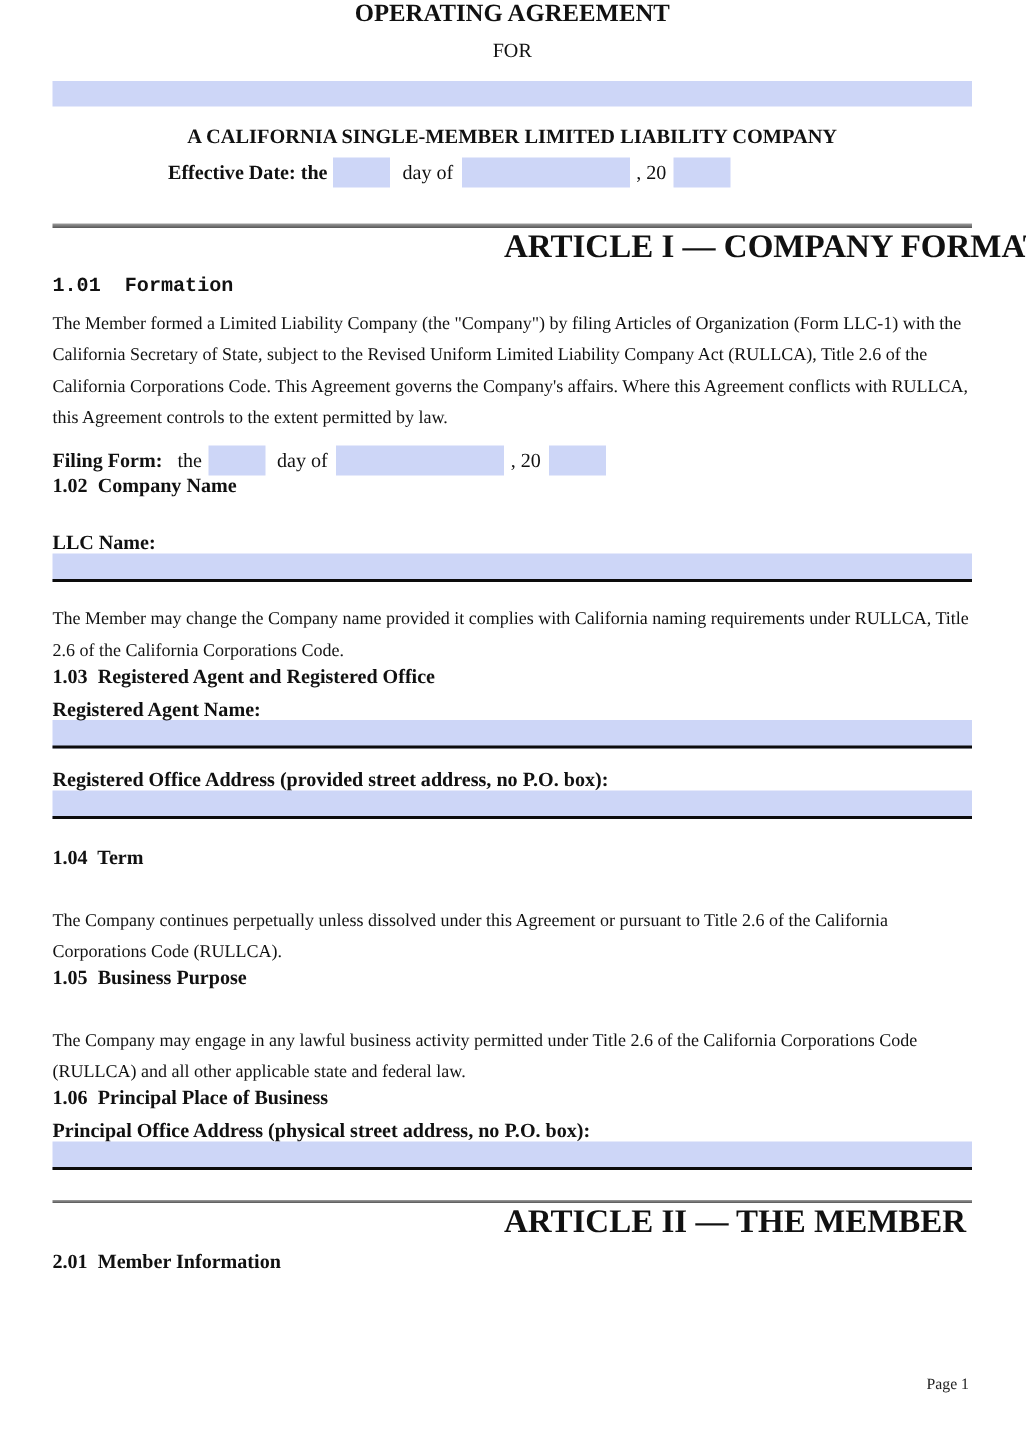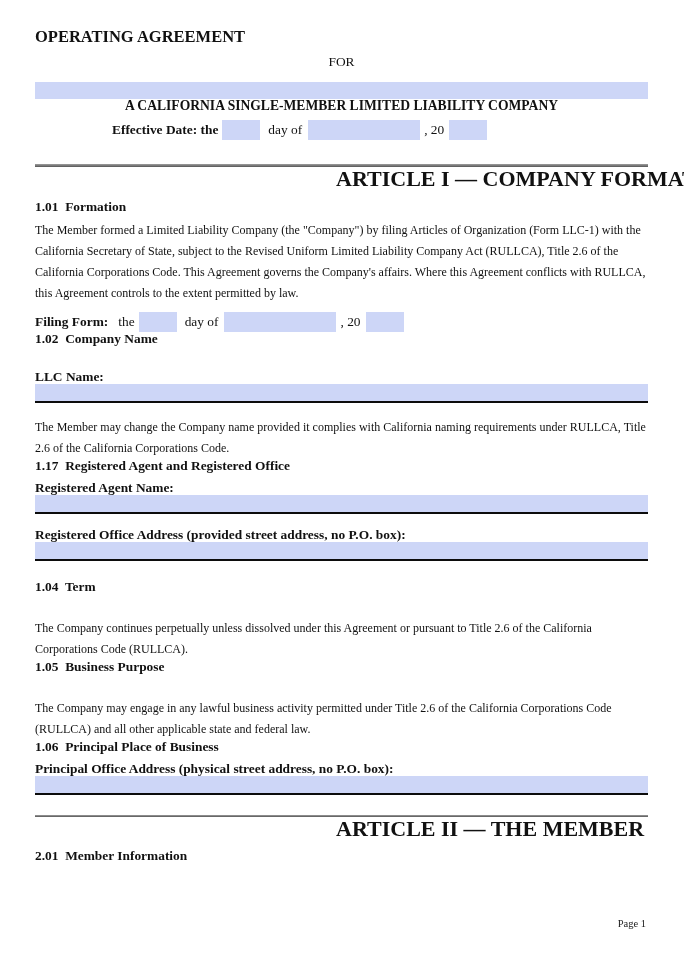--- a/index.html
+++ b/index.html
@@ -17,21 +17,21 @@
   }
   .page {
     position: relative;
     width: 613px;
     height: 958px;
     margin: 0;
     padding: 0 36px 0 35px;
   }
   .doc-title {
     margin: 0;
-    padding-top: 28px;
+    text-align: center;
     font-size: 16.5px;
     line-height: 17px;
     font-weight: bold;
   }
   .doc-for {
     margin-top: 10px;
     text-align: center;
     font-size: 13.4px;
     line-height: 13px;
   }
@@ -48,20 +48,21 @@
   }
   .field.inline {
     display: inline-block;
     height: 20px;
     vertical-align: middle;
   }
   .top-field {
     margin-top: 14px;
   }
   .company-type {
+    margin-top: 13px;
     text-align: center;
     font-size: 13.6px;
     line-height: 14px;
     font-weight: bold;
   }
   .date-line {
     display: flex;
     align-items: center;
     font-size: 13.4px;
     line-height: 20px;
@@ -100,21 +101,21 @@
   }
   .label-line {
     font-weight: bold;
     font-size: 13.4px;
     line-height: 14px;
     white-space: pre-wrap;
   }
   .day-field  { width: 38px;  margin: 0 8px 0 4px; }
   .month-field{ width: 112px; margin: 0 4px 0 6px; }
   .year-field { width: 38px;  margin: 0 0 0 5px; }
-  .mt12 { margin-top: 12px; }
+  .mt12 { margin-top: 12px; font-family: Liberation Mono, monospace; }
   .mt10 { }
   .mt8  { margin-top: 8px; }
   .mt7  { margin-top: 24px; }
   .mt14 { margin-top: 14px; }
   .mt19 { margin-top: 19px; }
   .mt6  { margin-top: 6px; }
   .mt11 { margin-top: 11px; }
   .rule2 { margin-top: 20px; }
   .page-footer {
     position: absolute;
@@ -160,21 +161,21 @@
     <span class="field inline month-field"></span>
     <span>, 20</span>
     <span class="field inline year-field"></span>
   </div>
 
   <div class="sec-title mt10">1.02  Company Name</div>
   <div class="label-line mt7">LLC Name:</div>
   <div class="field block underlined"></div>
   <div class="para mt14">The Member may change the Company name provided it complies with California naming requirements under RULLCA, Title 2.6 of the California Corporations Code.</div>
 
-  <div class="sec-title mt10">1.17  Registered Agent and Registered Office</div>
+  <div class="sec-title mt10">1.03  Registered Agent and Registered Office</div>
   <div class="label-line mt8">Registered Agent Name:</div>
   <div class="field block underlined"></div>
   <div class="label-line mt14">Registered Office Address (provided street address, no P.O. box):</div>
   <div class="field block underlined"></div>
 
   <div class="sec-title mt19">1.04  Term</div>
   <div class="para mt7">The Company continues perpetually unless dissolved under this Agreement or pursuant to Title 2.6 of the California Corporations Code (RULLCA).</div>
 
   <div class="sec-title mt10">1.05  Business Purpose</div>
   <div class="para mt7">The Company may engage in any lawful business activity permitted under Title 2.6 of the California Corporations Code (RULLCA) and all other applicable state and federal law.</div>

